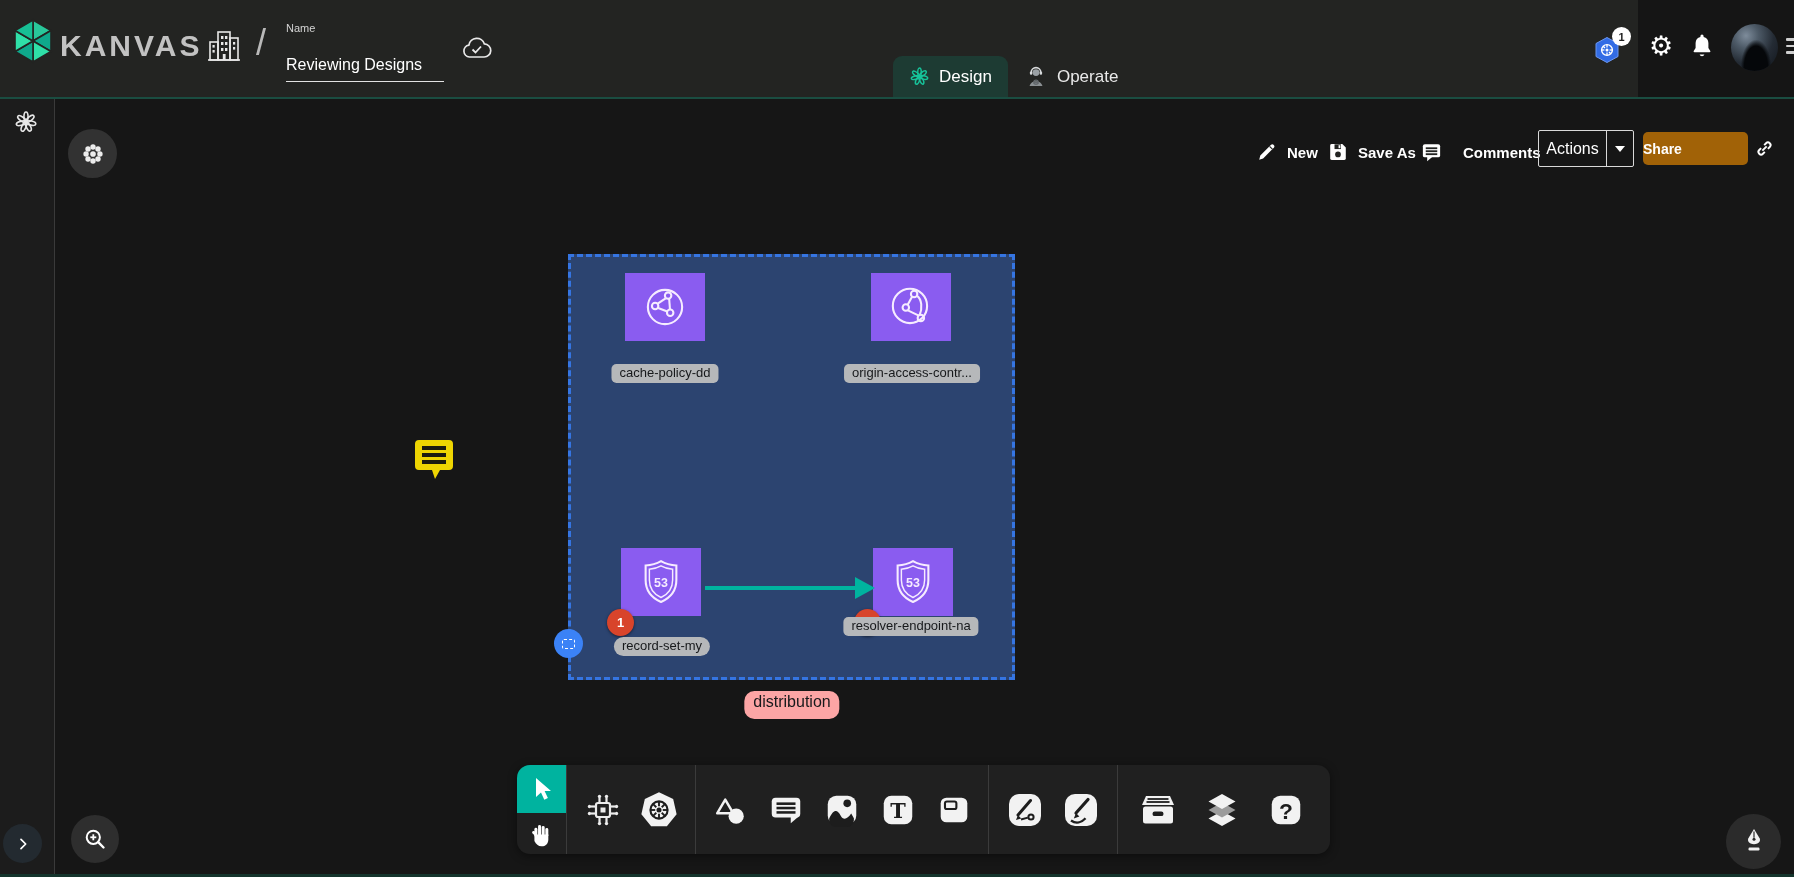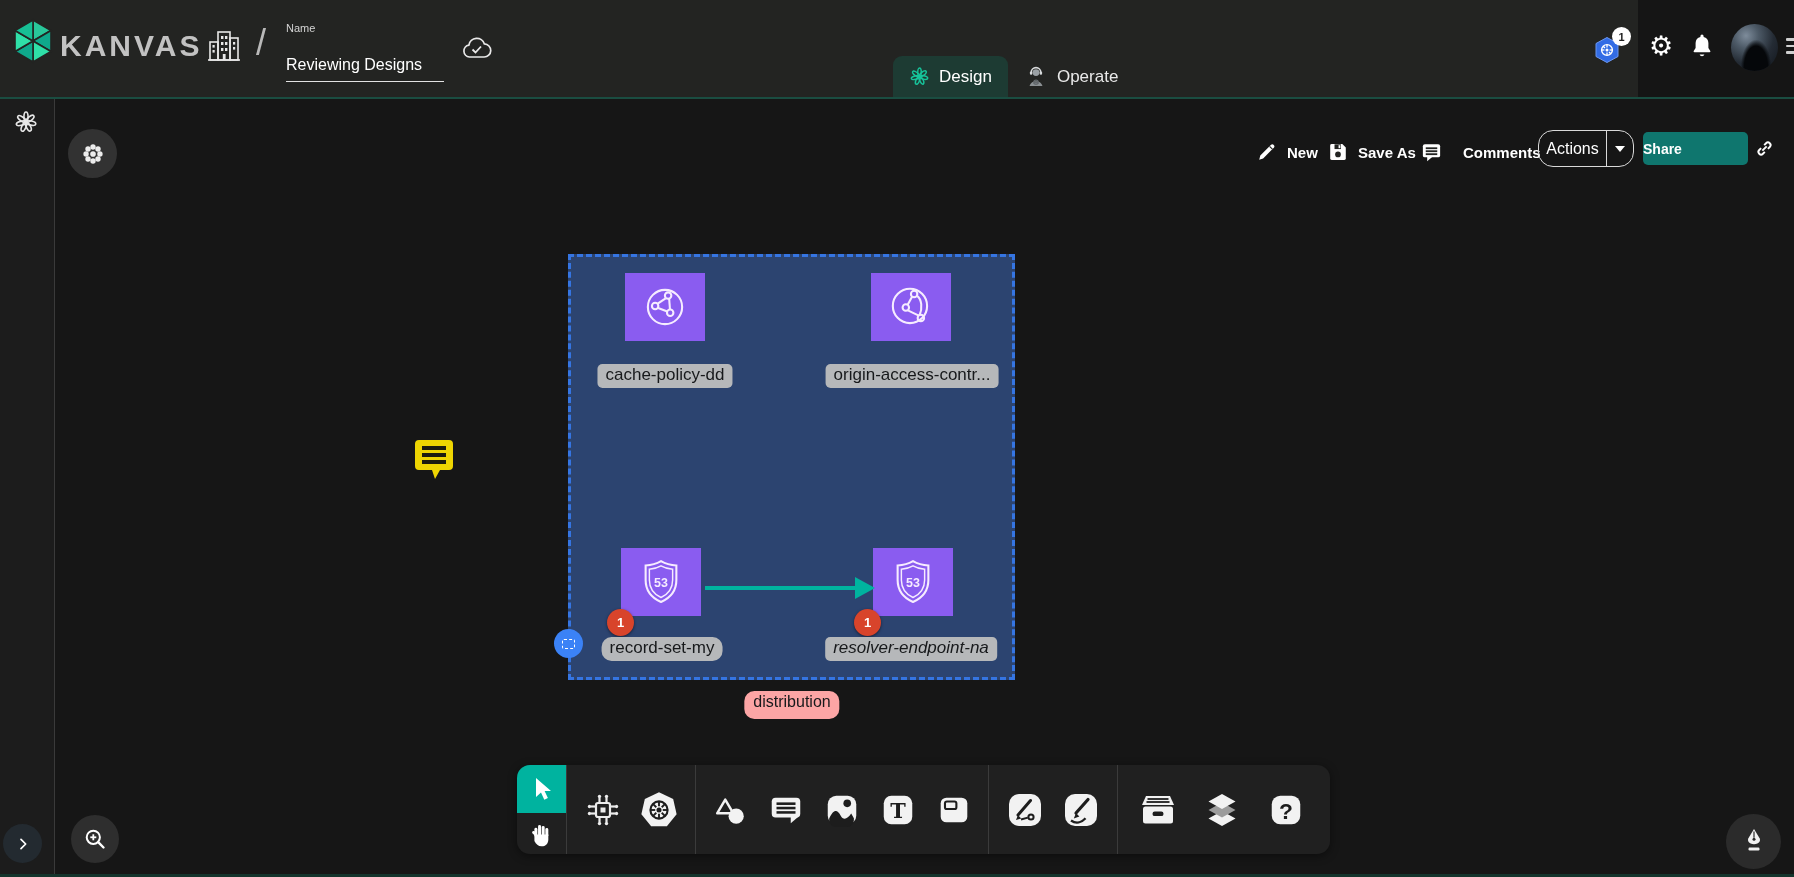--- a/index.html
+++ b/index.html
@@ -42,37 +42,37 @@
   .sidebar { position:absolute; left:0; top:0; width:55px; height:100%; background:#1c1c1c; border-right:1px solid #3a3a3a; }
   .sidebar-spiral { position:absolute; left:13px; top:10px; width:26px; height:26px; }
   .circle-btn { position:absolute; border-radius:50%; display:flex; align-items:center; justify-content:center; cursor:pointer; }
   .spinner-btn { left:68px; top:30px; width:49px; height:49px; background:#323232; }
   .zoom-btn { left:71px; top:716px; width:48px; height:48px; background:#2e2e2e; }
   .chevron-btn { left:3px; top:725px; width:39px; height:39px; background:#232a30; }
   .nib-btn { left:1726px; top:715px; width:55px; height:55px; background:#2b2b2b; }
 
   
   .act { position:absolute; top:39px; display:flex; align-items:center; gap:9px; color:#fff; font-size:15px; font-weight:bold; cursor:pointer; height:28px; }
-  .actions-btn { position:absolute; left:1538px; top:31px; width:96px; height:37px; border:1.5px solid #d9d9d9; border-radius:15px; display:flex; align-items:center; color:#fff; cursor:pointer; }
+  .actions-btn { position:absolute; left:1538px; top:31px; width:96px; height:37px; border:1.5px solid #d9d9d9; border-radius:2px; display:flex; align-items:center; color:#fff; cursor:pointer; }
   .actions-btn .lbl { flex:1; text-align:center; font-size:16px; }
   .actions-btn .sep { width:1px; height:100%; background:#d9d9d9; }
   .actions-btn .caret { width:26px; display:flex; align-items:center; justify-content:center; }
   .caret i { width:0; height:0; border-left:5px solid transparent; border-right:5px solid transparent; border-top:6px solid #fff; }
-  .share-btn { position:absolute; left:1643px; top:33px; width:105px; height:33px; background:#0f766e; border-radius:5px; display:flex; align-items:center; color:#fff; cursor:pointer;gap:36px; }
+  .share-btn { position:absolute; left:1643px; top:33px; width:105px; height:33px; background:#a16207; border-radius:5px; display:flex; align-items:center; color:#fff; cursor:pointer;gap:36px; }
   .share-btn .lbl { flex:1; text-align:center; font-size:14px; font-weight:bold; }
   .share-btn .sep { width:1px; height:100%; background:#0c9c8b; }
   .share-btn .link { width:38px; display:flex; align-items:center; justify-content:center; }
 
   
   .comment-pin { position:absolute; left:413px; top:340px; width:44px; height:43px; cursor:pointer; }
 
   
   .group { position:absolute; left:568px; top:155px; width:447px; height:426px; background:#2c4470; border:3px dashed #3575e2; cursor:pointer; }
   .node { position:absolute; width:80px; height:68px; background:#8a5cf0; display:flex; align-items:center; justify-content:center; cursor:pointer; }
-  .node-label { position:absolute; transform:translateX(-50%); background:#b6b8ba; color:#17191b; font-size:17px; padding:1px 8px 3px 8px; border-radius:5px; white-space:nowrap; }
+  .node-label { position:absolute; transform:translateX(-50%); background:#b6b8ba; color:#17191b; font-size:13px; padding:1px 8px 3px 8px; border-radius:5px; white-space:nowrap; }
   .badge { position:absolute; width:27px; height:27px; border-radius:50%; background:#d8442b; color:#fff; font-size:13px; font-weight:bold; display:flex; align-items:center; justify-content:center; box-shadow:0 1px 3px rgba(0,0,0,.5); }
   .edge-line { position:absolute; left:134px; top:329px; width:152px; height:4px; background:#00b39f; }
   .edge-head { position:absolute; left:284px; top:320px; width:0; height:0; border-top:11px solid transparent; border-bottom:11px solid transparent; border-left:20px solid #00b39f; }
   .group-handle { position:absolute; left:-17px; top:372px; width:29px; height:29px; border-radius:50%; background:#3b82f6; display:flex; align-items:center; justify-content:center; cursor:pointer; }
   .group-handle i { display:block; width:13px; height:10px; border:1.5px dashed #ffffff; border-radius:2px; }
   .dist-label { position:absolute; left:792px; top:592px; transform:translateX(-50%); background:#fca5a5; color:#17191b; font-size:16px; padding:2px 9px 8px 9px; border-radius:10px; cursor:pointer; }
 
   
   .dock { position:absolute; left:517px; top:666px; width:813px; height:89px; background:#202020; border-radius:13px; display:flex; align-items:stretch; box-shadow:0 2px 10px rgba(0,0,0,.45); }
   .dock .sel-col { width:49px; display:flex; flex-direction:column; }
@@ -340,21 +340,21 @@
 
       <div class="edge-line"></div>
       <div class="edge-head"></div>
 
       <div class="badge" style="left:36px; top:352px;">1</div>
       <div class="badge" style="left:283px; top:352px;">1</div>
 
       <div class="node-label" style="left:94px; top:107px;">cache-policy-dd</div>
       <div class="node-label" style="left:341px; top:107px;">origin-access-contr...</div>
       <div class="node-label" style="left:91px; top:380px;border-radius:10px;">record-set-my</div>
-      <div class="node-label" style="left:340px; top:380px;font-style:italic;">resolver-endpoint-na</div>
+      <div class="node-label" style="left:340px; top:360px;">resolver-endpoint-na</div>
 
       <div class="group-handle">
         <i></i>
       </div>
     </div>
 
     <div class="dist-label">distribution</div>
 
     <div class="dock">
       <div class="sel-col">

